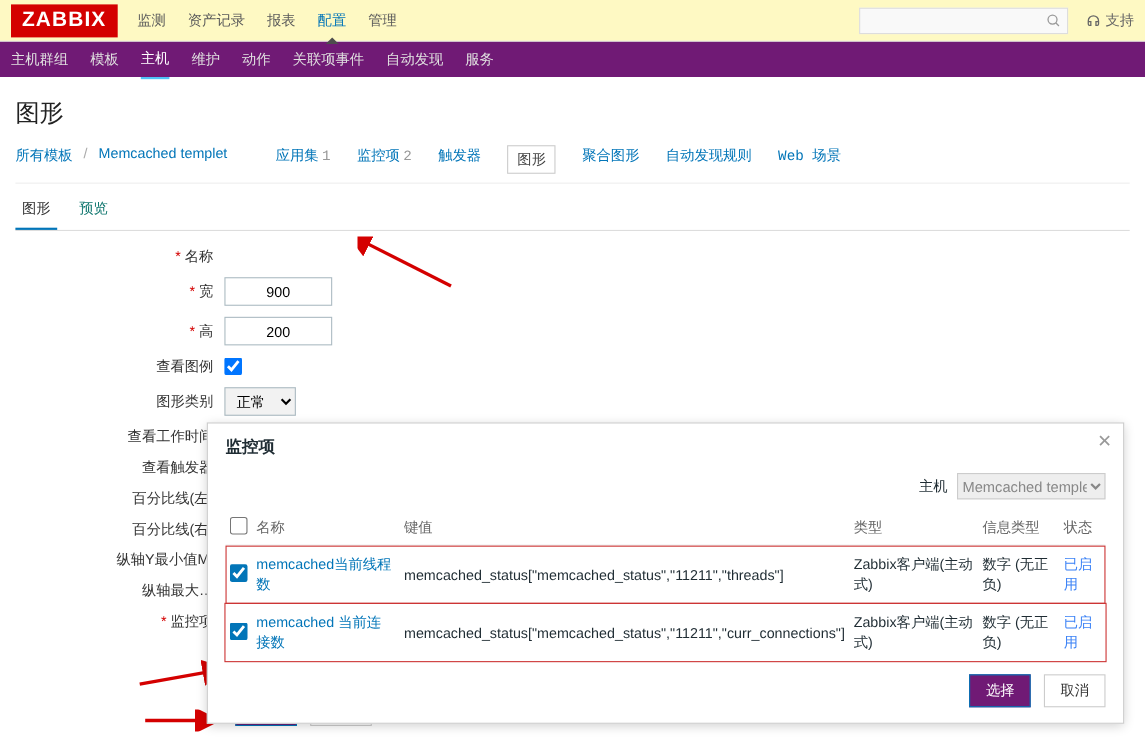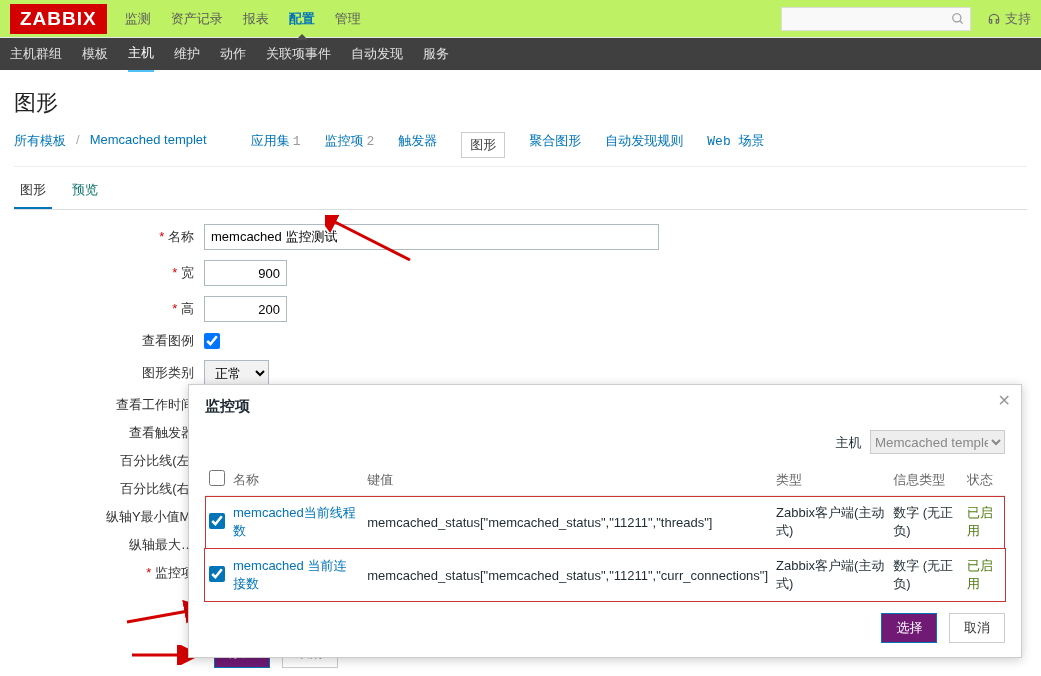--- a/index.html
+++ b/index.html
@@ -1,31 +1,31 @@
 <!DOCTYPE html>
 <html><head>
 <meta charset="utf-8">
 <style>
 * { box-sizing: border-box; margin: 0; padding: 0; }
 body { font-family: Arial, "Microsoft YaHei", sans-serif; font-size: 13px; color: #1f2c33; background: #fff; width: 1041px; }
 
 
-.top-nav { background: #bef264; border-bottom: 1px solid #e6e6e6; height: 38px; display: flex; align-items: center; padding: 0 10px; }
+.top-nav { background: #fef9c3; border-bottom: 1px solid #e6e6e6; height: 38px; display: flex; align-items: center; padding: 0 10px; }
 .logo { background: #d40000; color: #fff; font-weight: bold; font-size: 19px; padding: 4px 10px; letter-spacing: 1px; margin-right: 18px; }
 .top-nav .nav-item { color: #5b5b5b; margin-right: 20px; cursor: pointer; text-align: right; }
-.top-nav .nav-item.active { color: #0275b8; position: relative; font-weight: bold; }
+.top-nav .nav-item.active { color: #0275b8; position: relative; }
 .top-nav .nav-item.active::after { content: ''; position: absolute; bottom: -12px; left: 50%; transform: translateX(-50%); width: 0; height: 0; border-left: 6px solid transparent; border-right: 6px solid transparent; border-bottom: 6px solid #4d4d4d; }
 .spacer { flex: 1; }
 .search-box { width: 190px; height: 24px; background: #f9f9f9; border: 1px solid #ddd; position: relative; }
 .search-box svg { position: absolute; right: 5px; top: 4px; }
 .support { margin-left: 16px; color: #666; display: flex; align-items: center; cursor: pointer; font-family: Liberation Serif, serif; }
 .support svg { margin-right: 4px; }
 
 
-.sub-nav { background: #404040; height: 32px; display: flex; align-items: center; padding: 0 10px; }
+.sub-nav { background: #701a75; height: 32px; display: flex; align-items: center; padding: 0 10px; }
 .sub-nav .nav-item { color: #e0e0e0; margin-right: 20px; cursor: pointer; padding: 8px 0; }
 .sub-nav .nav-item.active { color: #fff; border-bottom: 2px solid #4fc3f7; }
 
 
 .content { padding: 10px 14px; }
 h1.page-title { font-size: 22px; font-weight: normal; color: #222; margin: 8px 0 14px 0; }
 
 
 .host-bar { display: flex; align-items: flex-start; gap: 10px; border-bottom: 1px solid #eee; padding-bottom: 8px; margin-bottom: 8px; }
 .host-bar a { color: #0275b8; text-decoration: none; cursor: pointer; }
@@ -38,21 +38,21 @@
 .inner-tabs { display: flex; border-bottom: 1px solid #ddd; margin-bottom: 14px; }
 .inner-tabs .tab { padding: 6px 6px 8px 6px; margin-right: 14px; cursor: pointer; color: #0f766e; }
 .inner-tabs .tab.active { color: #333; border-bottom: 2px solid #0275b8; }
 
 
 .form-row { display: flex; align-items: center; margin-bottom: 10px; }
 .form-label { width: 190px; text-align: right; padding-right: 10px; color: #333; }
 .required::before { content: '* '; color: #d40000; }
 .form-input { height: 26px; border: 1px solid #acbbc2; padding: 0 6px; font-size: 13px; }
 .w-name { width: 455px; }
-.w-num { width: 83px; text-align: right; }
+.w-num { width: 98px; text-align: center; }
 .w-sel { width: 65px; }
 select.form-input { background: #f2f2f2; }
 .chk { width: 16px; height: 16px; }
 
 .link-add { color: #0275b8; text-decoration: underline; cursor: pointer; margin-left: 200px; margin-top: 10px; display: inline-block; }
 .btn-row { margin-left: 200px; margin-top: 18px; }
 .btn { display: inline-block; padding: 5px 14px; border: 1px solid #ccc; cursor: pointer; font-size: 13px; }
 .btn-primary { background: #701a75; color: #fff; border-color: #0275b8; }
 .btn-default { background: #fff; color: #333; margin-left: 8px; }
 
@@ -62,21 +62,21 @@
 .modal-close { position: absolute; right: 10px; top: 6px; color: #999; cursor: pointer; font-size: 16px; }
 .modal-host { text-align: right; margin-bottom: 10px; font-size: 13px; }
 .modal-host select { width: 135px; height: 24px; border: 1px solid #ccc; background: #eee; color: #888; margin-left: 5px; }
 
 .modal table { width: 100%; border-collapse: collapse; font-size: 13px; }
 .modal th { text-align: left; color: #666; font-weight: normal; padding: 6px 4px; border-bottom: 1px solid #eee; }
 .modal td { padding: 8px 4px; border-top: 1px solid #eaeaea; }
 .modal tbody tr { outline: 1px solid #c33; }
 .modal tbody tr:first-child { outline-offset: -1px; }
 .modal td a { color: #0275b8; text-decoration: none; }
-.modal .enabled { color: #4d7c0f; }
+.modal .enabled { color: #3b82f6; }
 .modal .chk-cell { width: 24px; }
 .modal input[type=checkbox] { width: 16px; height: 16px; accent-color: #0275b8; }
 .modal-btns { text-align: right; margin-top: 12px; }
 
 
 .anno { position: absolute; z-index: 5; pointer-events: none; }
 </style>
 </head>
 <body>
 
@@ -131,21 +131,20 @@
   </div>
 
   <div class="inner-tabs">
     <div class="tab active">图形</div>
     <div class="tab">预览</div>
   </div>
 
   
   <div class="form-row">
     <div class="form-label required">名称</div>
-    <input class="form-input w-name" value="memcached 监控测试" style="">
   </div>
   <div class="form-row">
     <div class="form-label required">宽</div>
     <input class="form-input w-num" value="900" style="">
   </div>
   <div class="form-row">
     <div class="form-label required">高</div>
     <input class="form-input w-num" value="200" style="">
   </div>
   <div class="form-row">

